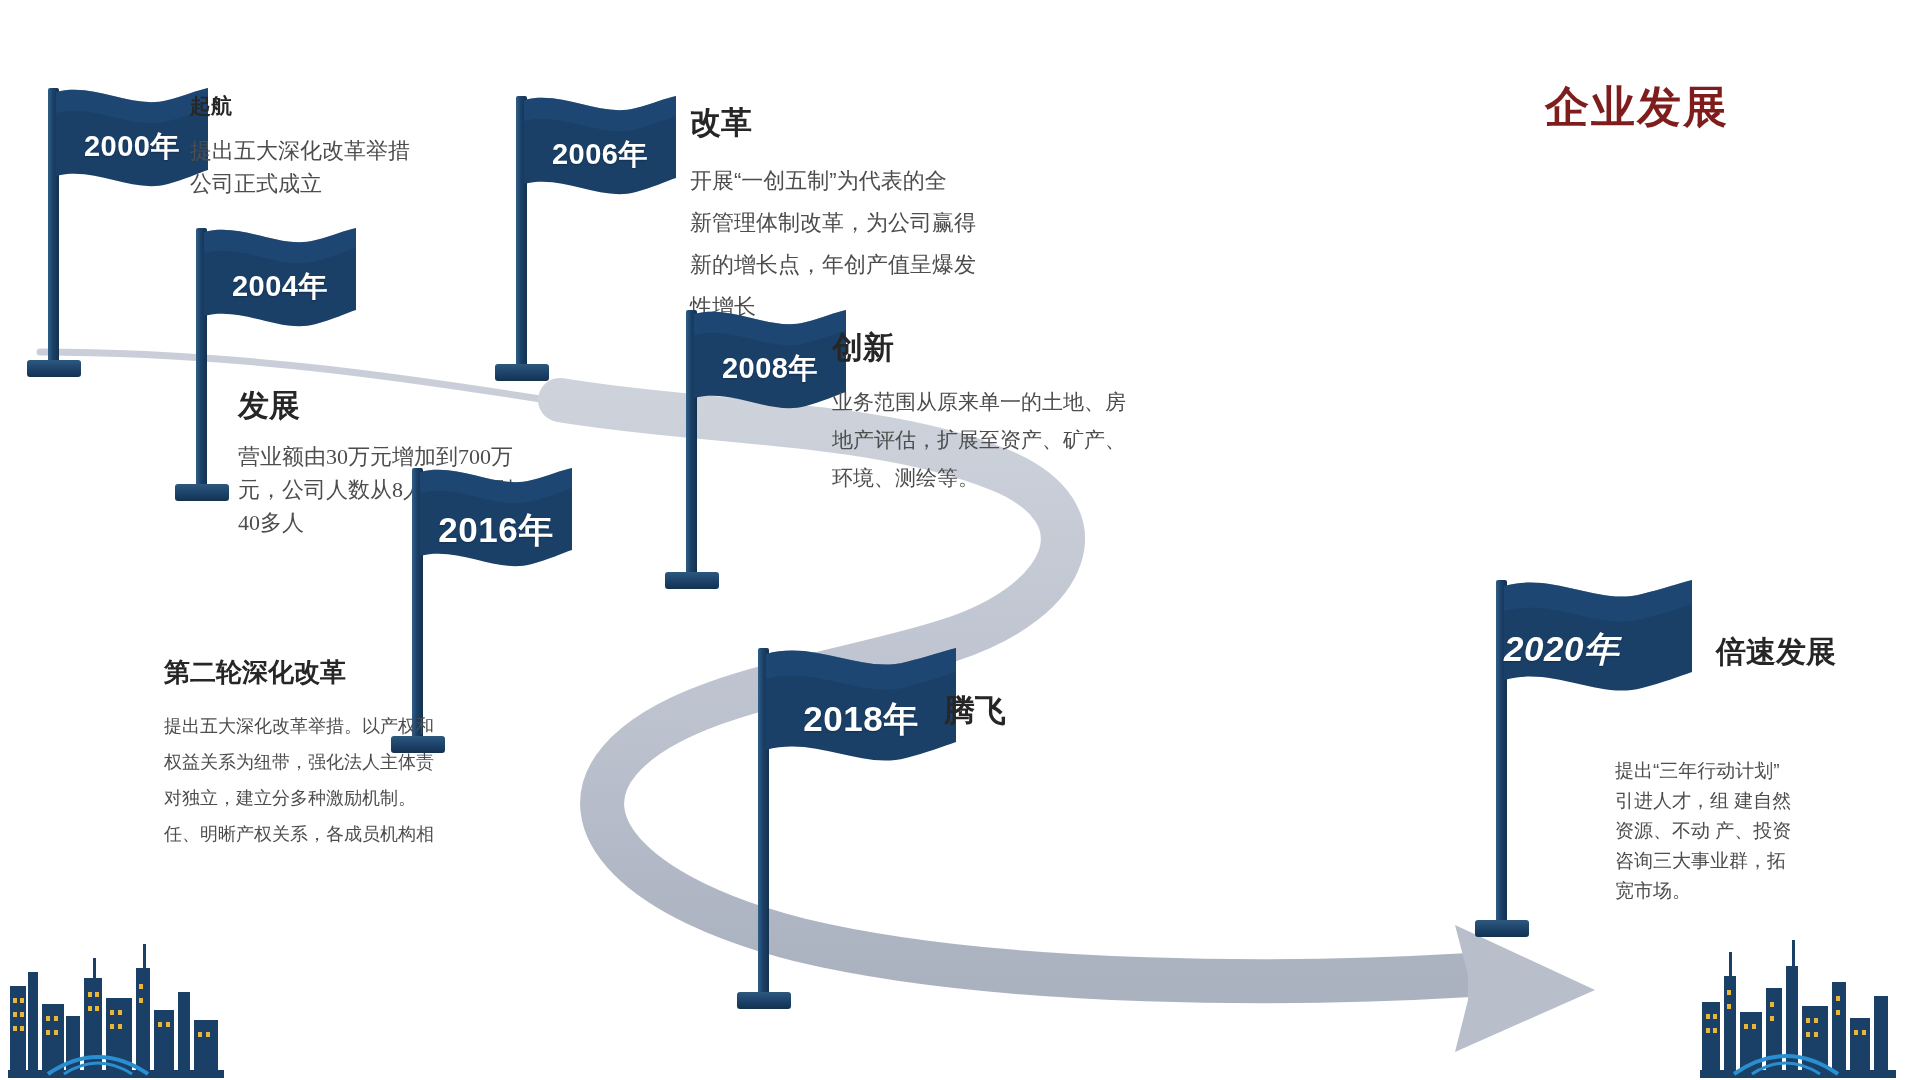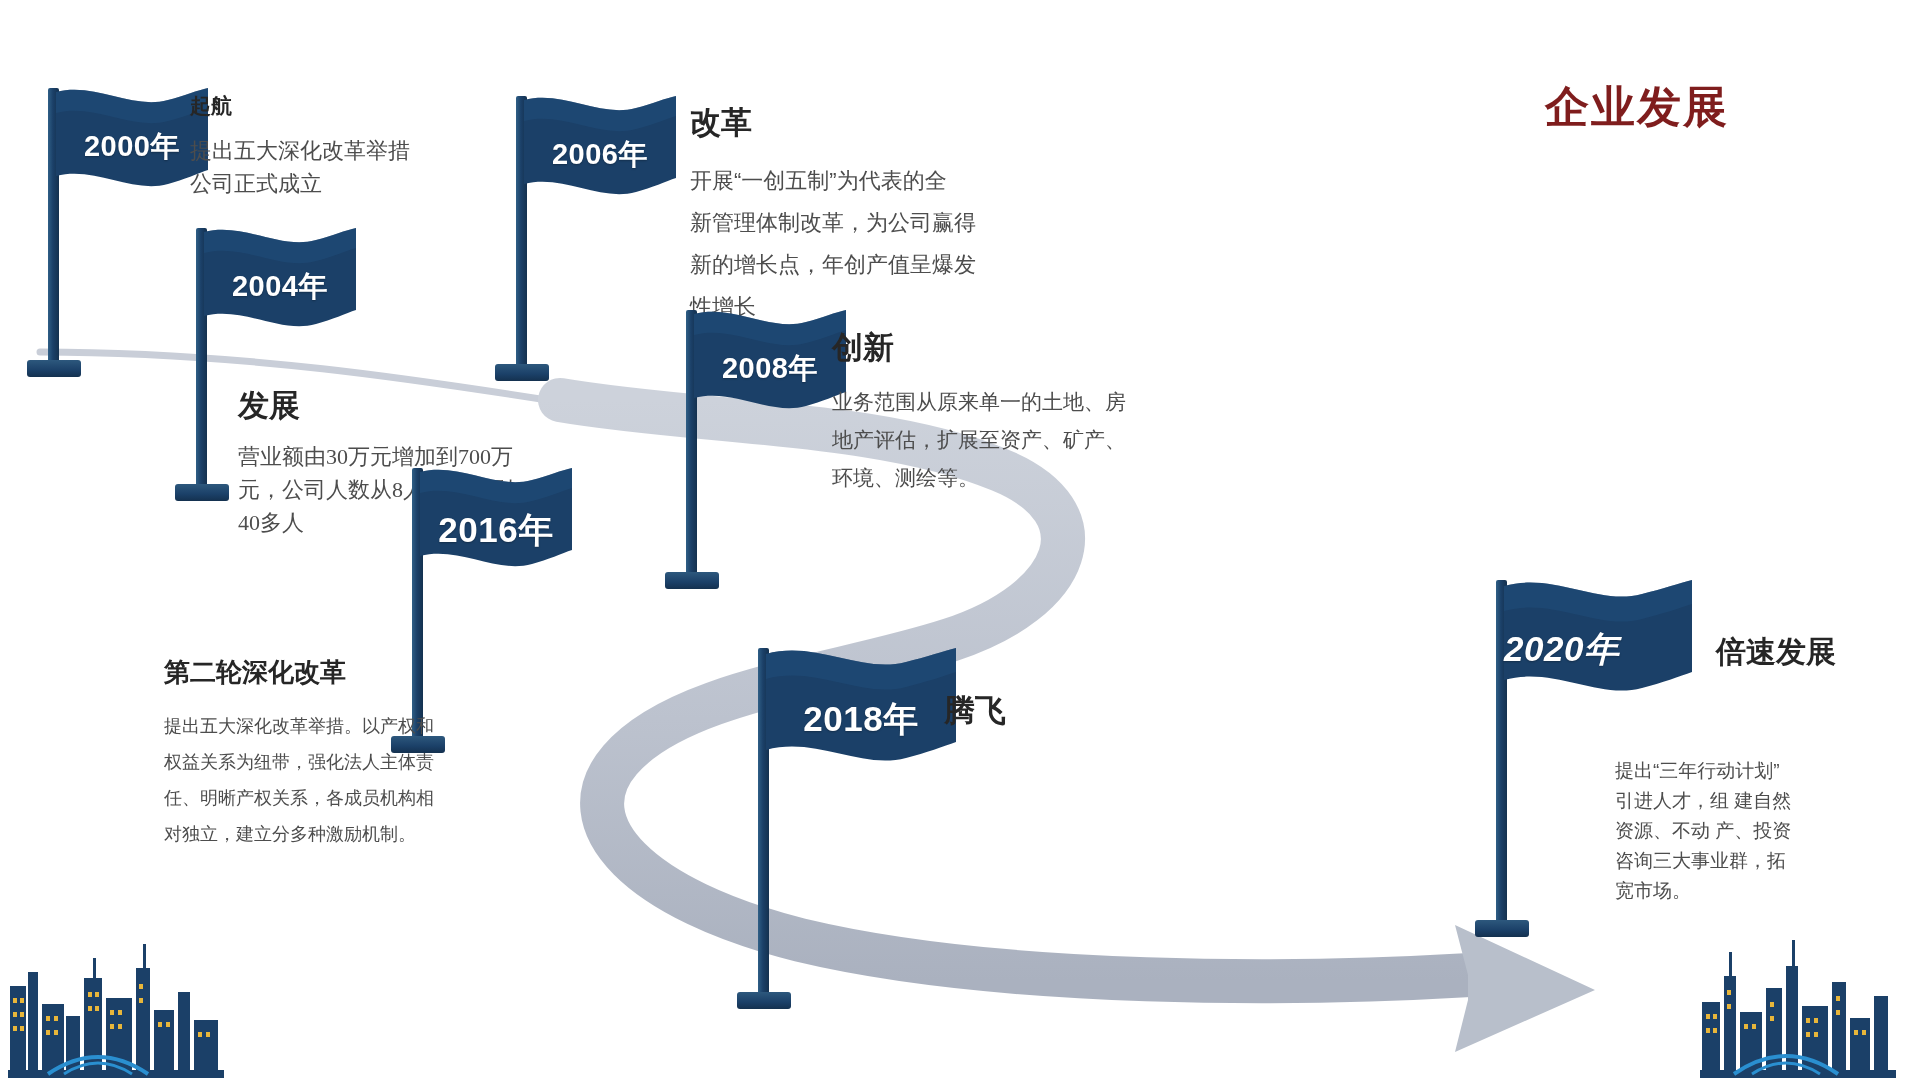--- a/index.html
+++ b/index.html
@@ -246,22 +246,22 @@
       <path d="M0,4 C40,-6 76,22 112,12 C128,8 142,2 152,0 L152,82 C142,85 128,92 112,96 C76,106 40,78 0,88 Z" fill="#1b4068"></path>
       <path d="M0,4 C40,-6 76,22 112,12 C128,8 142,2 152,0 L152,20 C142,23 128,29 112,33 C76,43 40,15 0,25 Z" fill="#21507f" opacity=".45"></path>
     </svg>
     <div class="year" style="top:39px;font-size:35px;text-align:center;width:152px;">2016年</div>
   </div>
   <div class="block" style="left:164px;top:655px;width:330px;">
     <div class="ttl" style="font-size:26px;margin-bottom:18px;">第二轮深化改革</div>
     <div class="body" style="font-size:18px;line-height:36px;">
       <p>提出五大深化改革举措。以产权和</p>
       <p>权益关系为纽带，强化法人主体责</p>
+      <p>对独立，建立分多种激励机制。</p>
       <p>任、明晰产权关系，各成员机构相</p>
-      <p>对独立，建立分多种激励机制。</p>
     </div>
   </div>
 
   <div class="flag" style="left:758px;top:648px;">
     <div class="pole" style="height:344px;"></div>
     <div class="base" style="top:344px;"></div>
     <svg class="cloth" width="190" height="126" viewBox="0 0 190 126">
       <path d="M0,6 C50,-8 95,26 140,14 C160,9 178,3 190,0 L190,94 C178,98 160,105 140,110 C95,122 50,88 0,102 Z" fill="#1b4068"></path>
       <path d="M0,6 C50,-8 95,26 140,14 C160,9 178,3 190,0 L190,24 C178,28 160,34 140,39 C95,51 50,17 0,31 Z" fill="#21507f" opacity=".45"></path>
     </svg>

